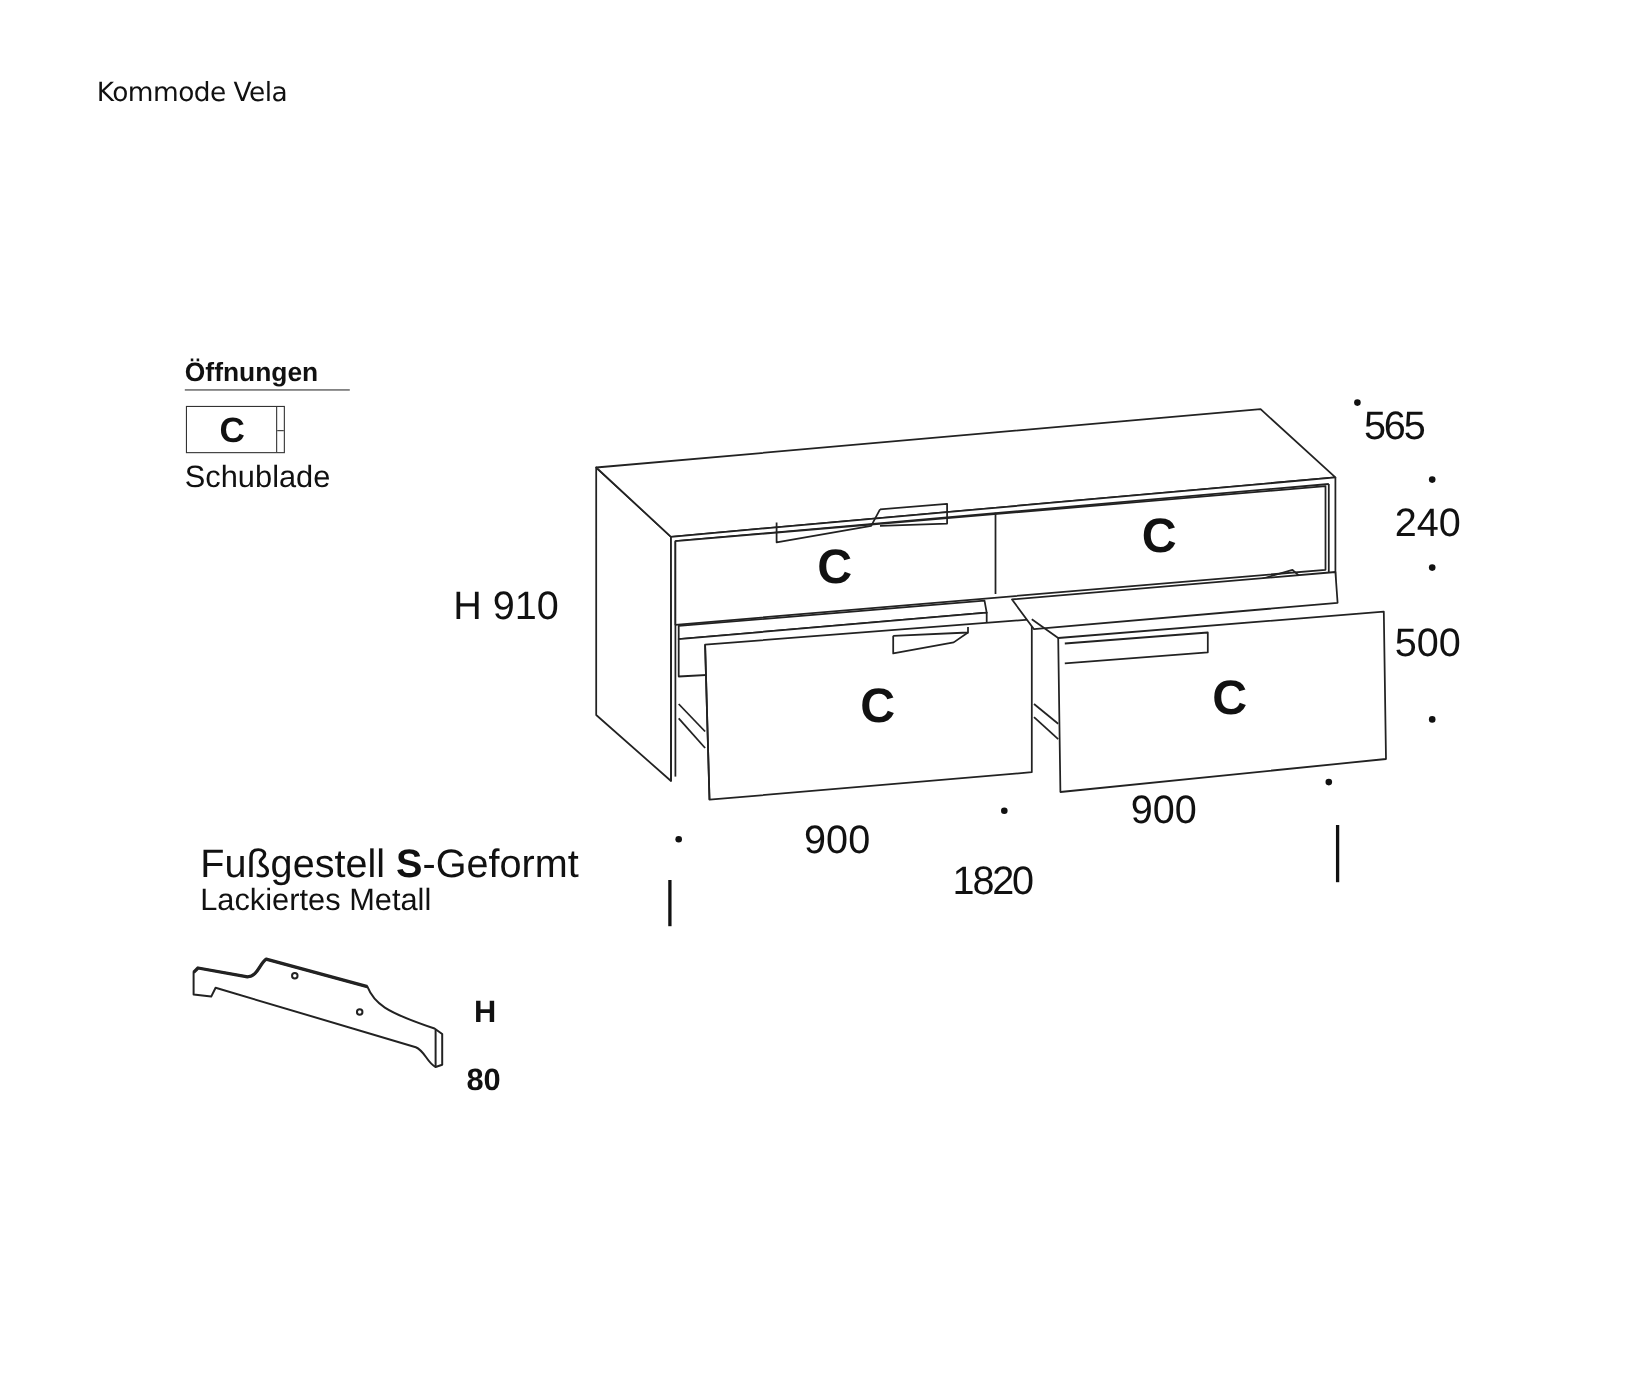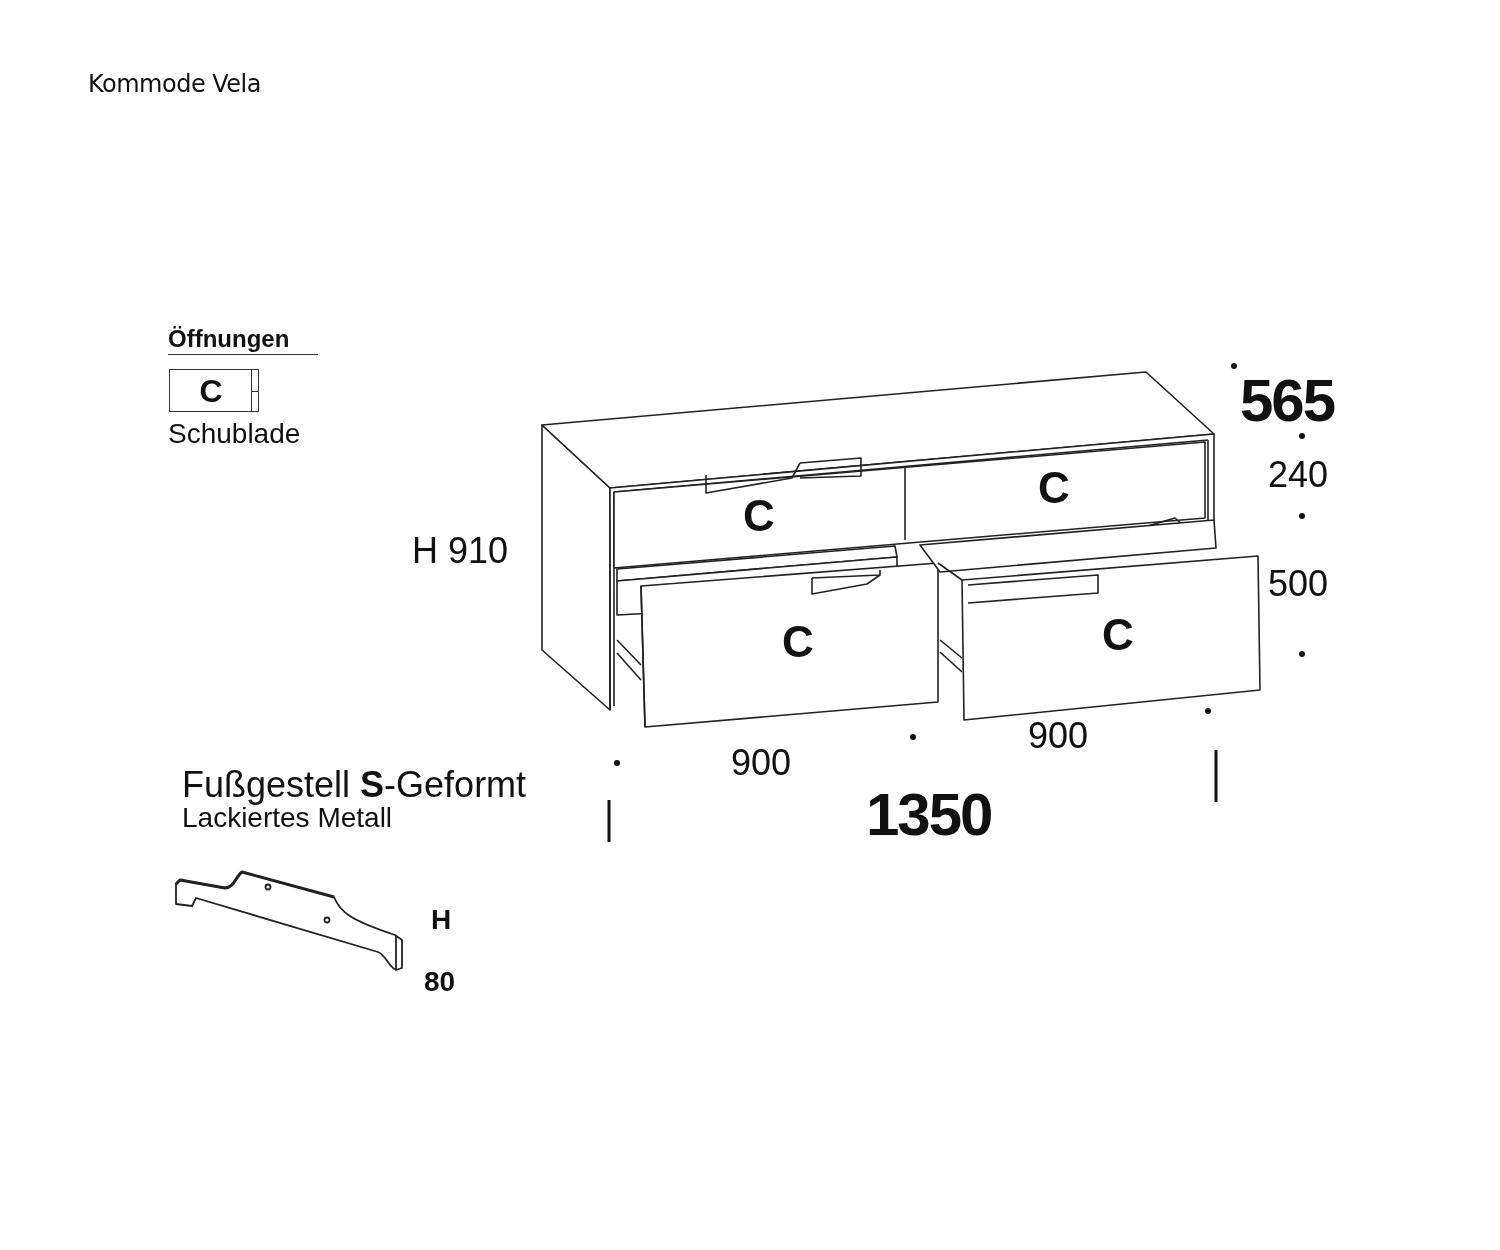--- a/index.html
+++ b/index.html
@@ -12,21 +12,21 @@
   .legend-box .tab { position:absolute; right:0; top:0; width:6px; height:100%; border-left:1px solid #333; }
   .legend-box .tab::after { content:""; position:absolute; left:0; right:0; top:50%; height:1px; background:#333; }
   .legend-box .lbl { position:absolute; left:0; width:82px; top:3px; text-align:center; font-size:32px; font-weight:bold; }
   .legend-name { left:168px; top:418px; font-size:28px; }
   .feet1 { left:182px; top:764px; font-size:36px; }
   .feet1 b { font-weight:bold; }
   .feet2 { left:182px; top:802px; font-size:28px; }
   .h80a { left:431px; top:904px; font-size:28px; font-weight:bold; }
   .h80b { left:424px; top:966px; font-size:28px; font-weight:bold; }
   .dim { font-size:36px; }
-  .dim-b { font-size:60px; font-weight:bold; letter-spacing:-2px; }
+  .dim-b { font-size:36px; font-weight:normal; letter-spacing:-2px; }
   .c-lbl { font-size:44px; font-weight:bold; }
   svg { position:absolute; left:0; top:0; }
 </style>
 </head>
 <body>
 
 <div class="abs title">Kommode Vela</div>
 
 <div class="abs legend-head">Öffnungen</div>
 <div class="abs legend-rule"></div>
@@ -112,13 +112,13 @@
 <div class="abs c-lbl" style="left:1038px;top:463px;">C</div>
 <div class="abs c-lbl" style="left:782px;top:617px;">C</div>
 <div class="abs c-lbl" style="left:1102px;top:610px;">C</div>
 
 <div class="abs dim" style="left:412px;top:530px;">H 910</div>
 <div class="abs dim-b" style="left:1240px;top:366px;">565</div>
 <div class="abs dim" style="left:1268px;top:442px;margin-top:12px;">240</div>
 <div class="abs dim" style="left:1268px;top:563px;">500</div>
 <div class="abs dim" style="left:731px;top:742px;">900</div>
 <div class="abs dim" style="left:1028px;top:715px;">900</div>
-<div class="abs dim-b" style="left:866px;top:780px;">1350</div>
+<div class="abs dim-b" style="left:866px;top:780px;">1820</div>
 
 </body></html>

